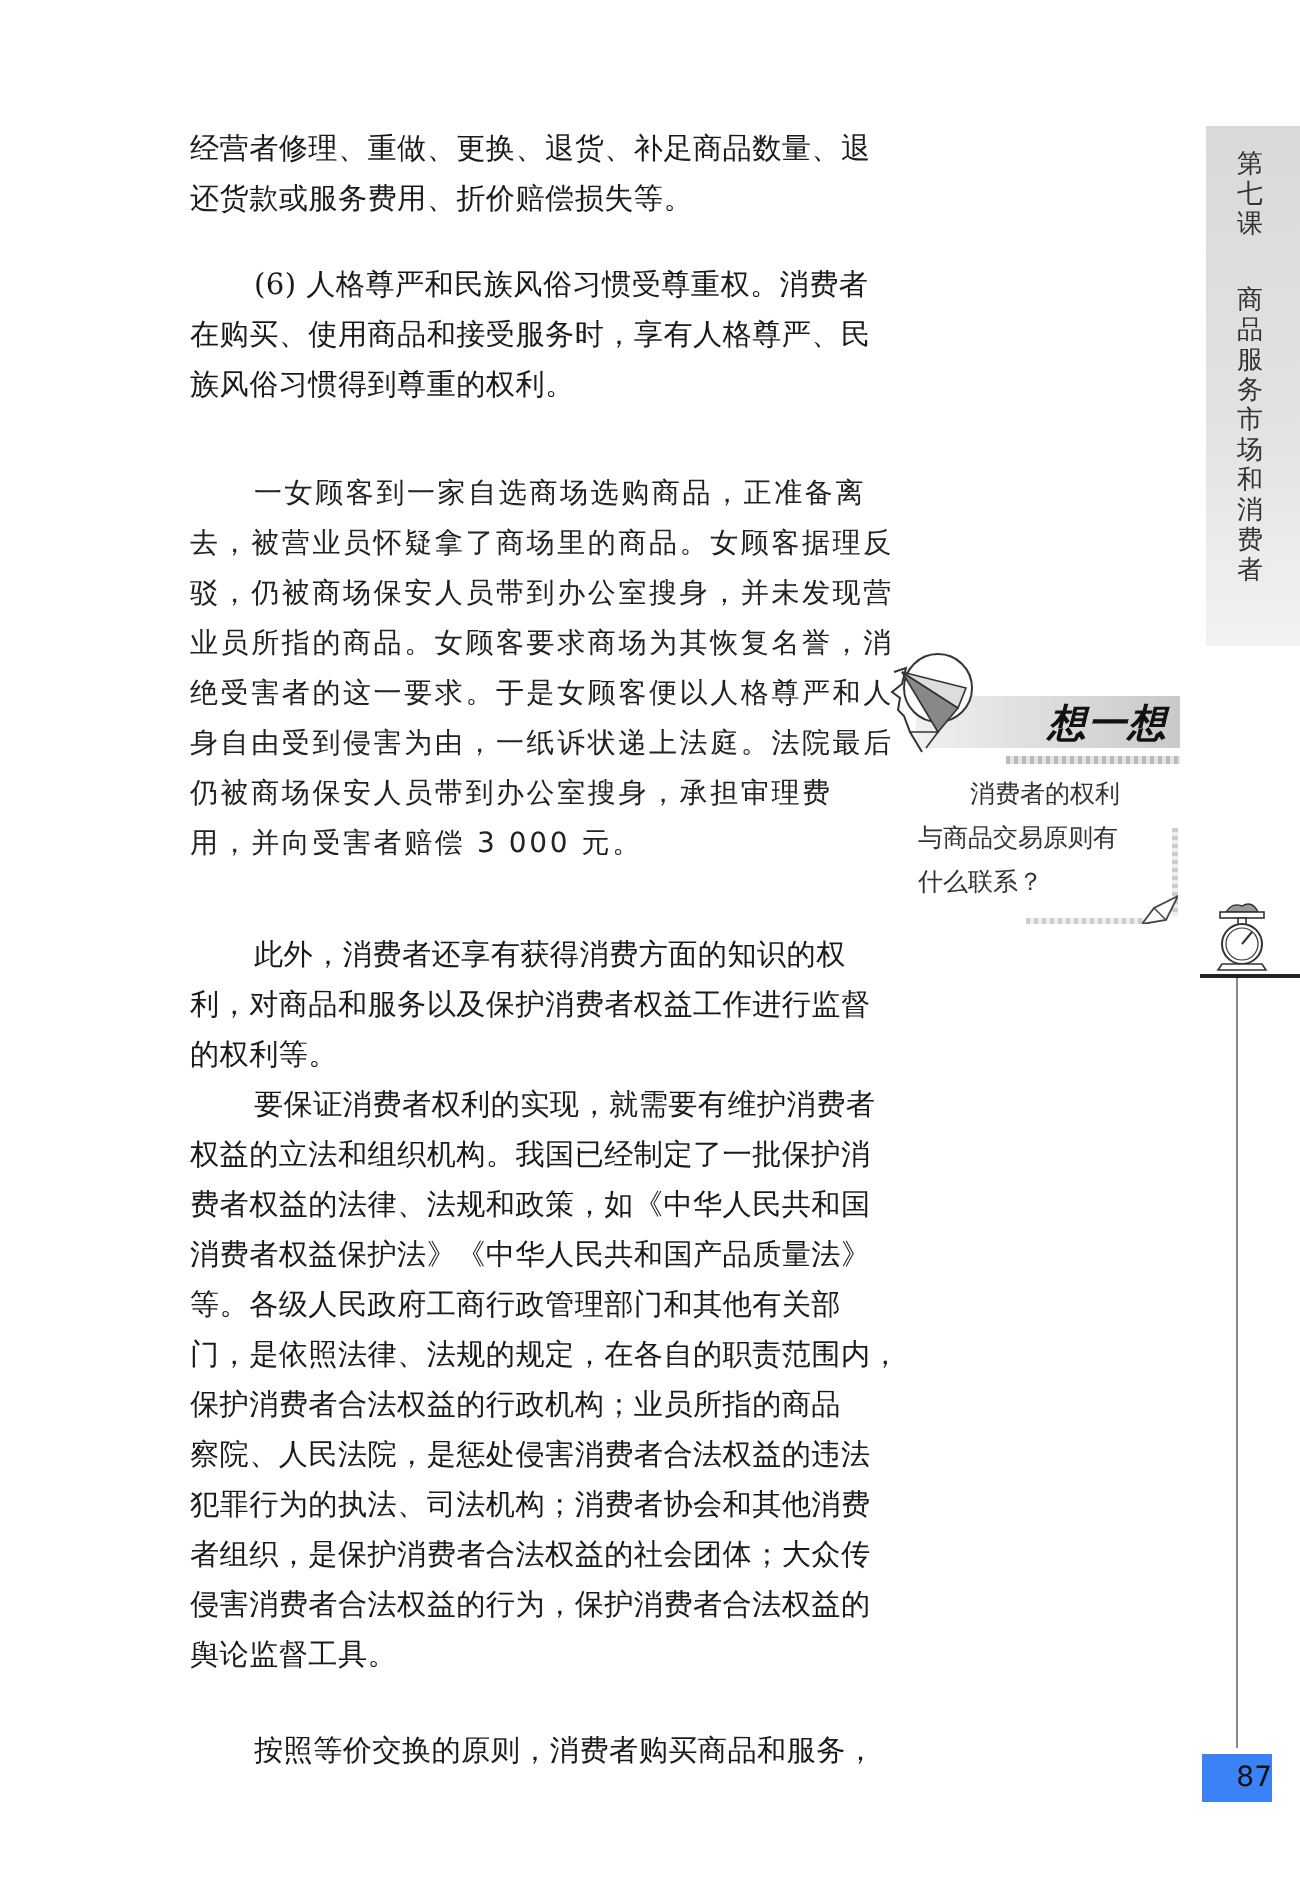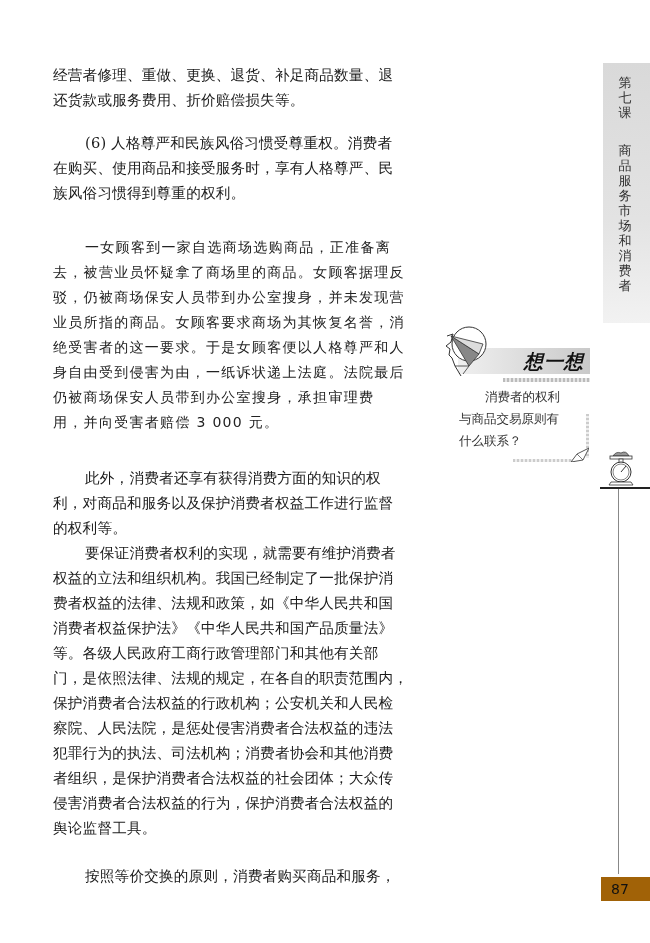--- a/index.html
+++ b/index.html
@@ -1,19 +1,19 @@
 <!DOCTYPE html>
 <html><head>
   <meta charset="utf-8">
   <style>
     * { margin: 0; padding: 0; box-sizing: border-box; }
     html, body { width: 650px; height: 943px; background: #ffffff; overflow: hidden; }
     body { position: relative; font-family: "DejaVu Serif", "Liberation Serif", serif; color: #1a1a1a; }
     .para { font-size: 14.6px; line-height: 25px; text-align: justify; letter-spacing: 0.2px; }
-    .para .line { display: block; white-space: nowrap; }
+    .para .line { display: block; white-space: nowrap; margin-left: 42px; }
     .indent { padding-left: 32px; }
 
     .p1 { position: absolute; left: 53px; top: 62px; }
     .p2 { position: absolute; left: 53px; top: 130px; }
     .case { position: absolute; left: 53px; top: 235px; font-family: "DejaVu Sans", "Liberation Sans", sans-serif; font-size: 14px; letter-spacing: 1.3px; color: #222; }
     .p3 { position: absolute; left: 53px; top: 465px; }
     .p4 { position: absolute; left: 53px; top: 540px; }
     .p5 { position: absolute; left: 53px; top: 863px; }
 
     .case .line { line-height: 25px; }
@@ -54,24 +54,24 @@
     .think-text .ind { padding-left: 26px; }
     .think-frame-right { position: absolute; left: 143px; top: 92px; width: 3px; height: 44px; background: repeating-linear-gradient(180deg, #ccc 0 2px, #eee 2px 4px); }
     .think-frame-bottom { position: absolute; left: 70px; top: 137px; width: 62px; height: 3px; background: repeating-linear-gradient(90deg, #ccc 0 2px, #eee 2px 4px); }
     .page-curl { position: absolute; left: 128px; top: 124px; width: 18px; height: 16px; }
 
     .scale-icon { position: absolute; left: 604px; top: 450px; width: 34px; height: 36px; }
     .rule-h { position: absolute; left: 600px; top: 487px; width: 50px; height: 2px; background: #222; }
     .rule-v { position: absolute; left: 618px; top: 489px; width: 1px; height: 385px; background: #888; }
 
     .page-num {
-      position: absolute; left: 601px; top: 877px; width: 49px; height: 24px;
-      background: #a16207;
+      position: absolute; left: 601px; top: 877px; width: 35px; height: 24px;
+      background: #3b82f6;
       font-family: "DejaVu Sans", "Liberation Sans", sans-serif; font-size: 14px; color: #111;
-      padding-left: 10px; line-height: 24px;
+      padding-left: 10px; line-height: 24px; text-align: right;
     }
   </style>
 </head>
 <body>
 
 <div class="para p1">
   <span class="line">经营者修理、重做、更换、退货、补足商品数量、退</span>
   <span class="line">还货款或服务费用、折价赔偿损失等。</span>
 </div>
 
@@ -98,21 +98,21 @@
   <span class="line">的权利等。</span>
 </div>
 
 <div class="para p4">
   <span class="line indent">要保证消费者权利的实现，就需要有维护消费者</span>
   <span class="line">权益的立法和组织机构。我国已经制定了一批保护消</span>
   <span class="line">费者权益的法律、法规和政策，如《中华人民共和国</span>
   <span class="line">消费者权益保护法》《中华人民共和国产品质量法》</span>
   <span class="line">等。各级人民政府工商行政管理部门和其他有关部</span>
   <span class="line">门，是依照法律、法规的规定，在各自的职责范围内，</span>
-  <span class="line">保护消费者合法权益的行政机构；公安机关和人民检</span>
+  <span class="line">保护消费者合法权益的行政机构；业员所指的商品</span>
   <span class="line">察院、人民法院，是惩处侵害消费者合法权益的违法</span>
   <span class="line">犯罪行为的执法、司法机构；消费者协会和其他消费</span>
   <span class="line">者组织，是保护消费者合法权益的社会团体；大众传</span>
   <span class="line">侵害消费者合法权益的行为，保护消费者合法权益的</span>
   <span class="line">舆论监督工具。</span>
 </div>
 
 <div class="para p5">
   <span class="line indent">按照等价交换的原则，消费者购买商品和服务，</span>
 </div>

